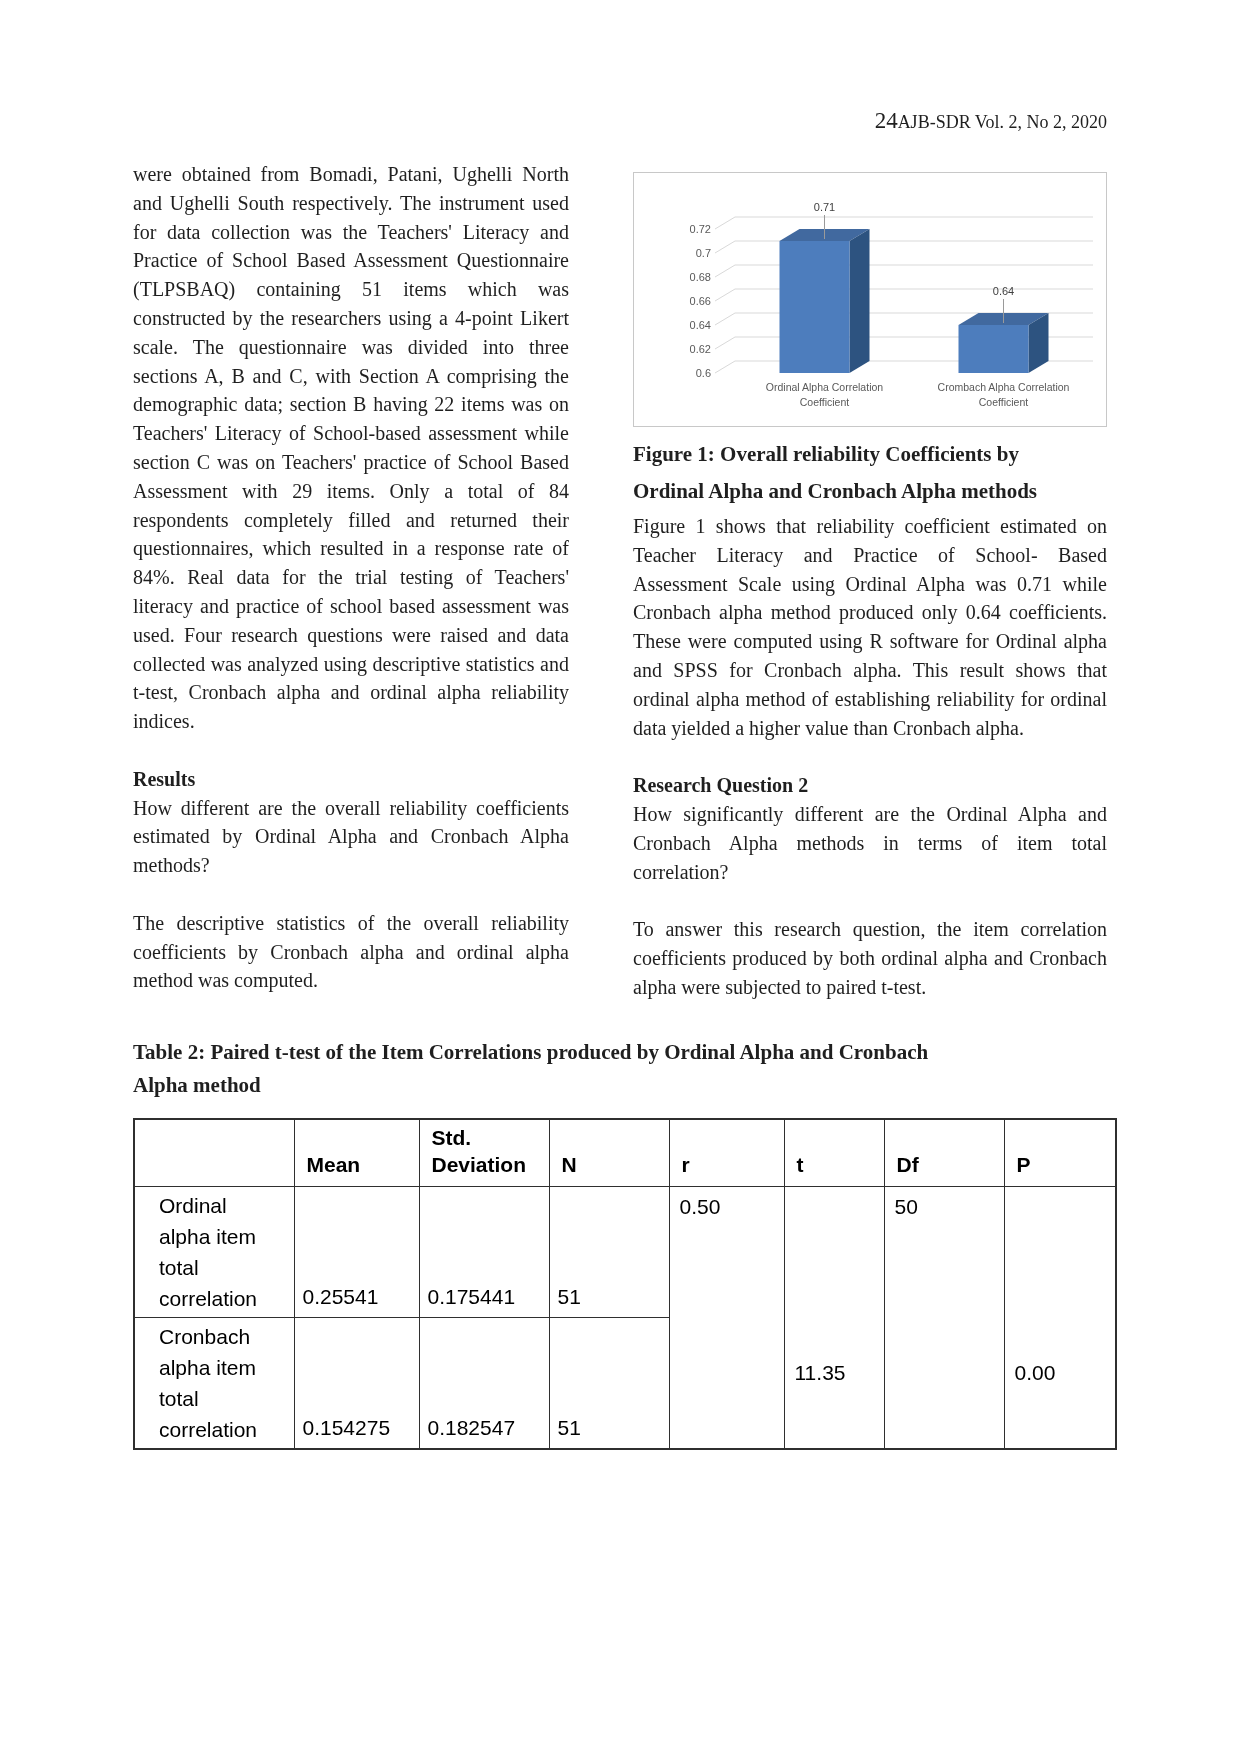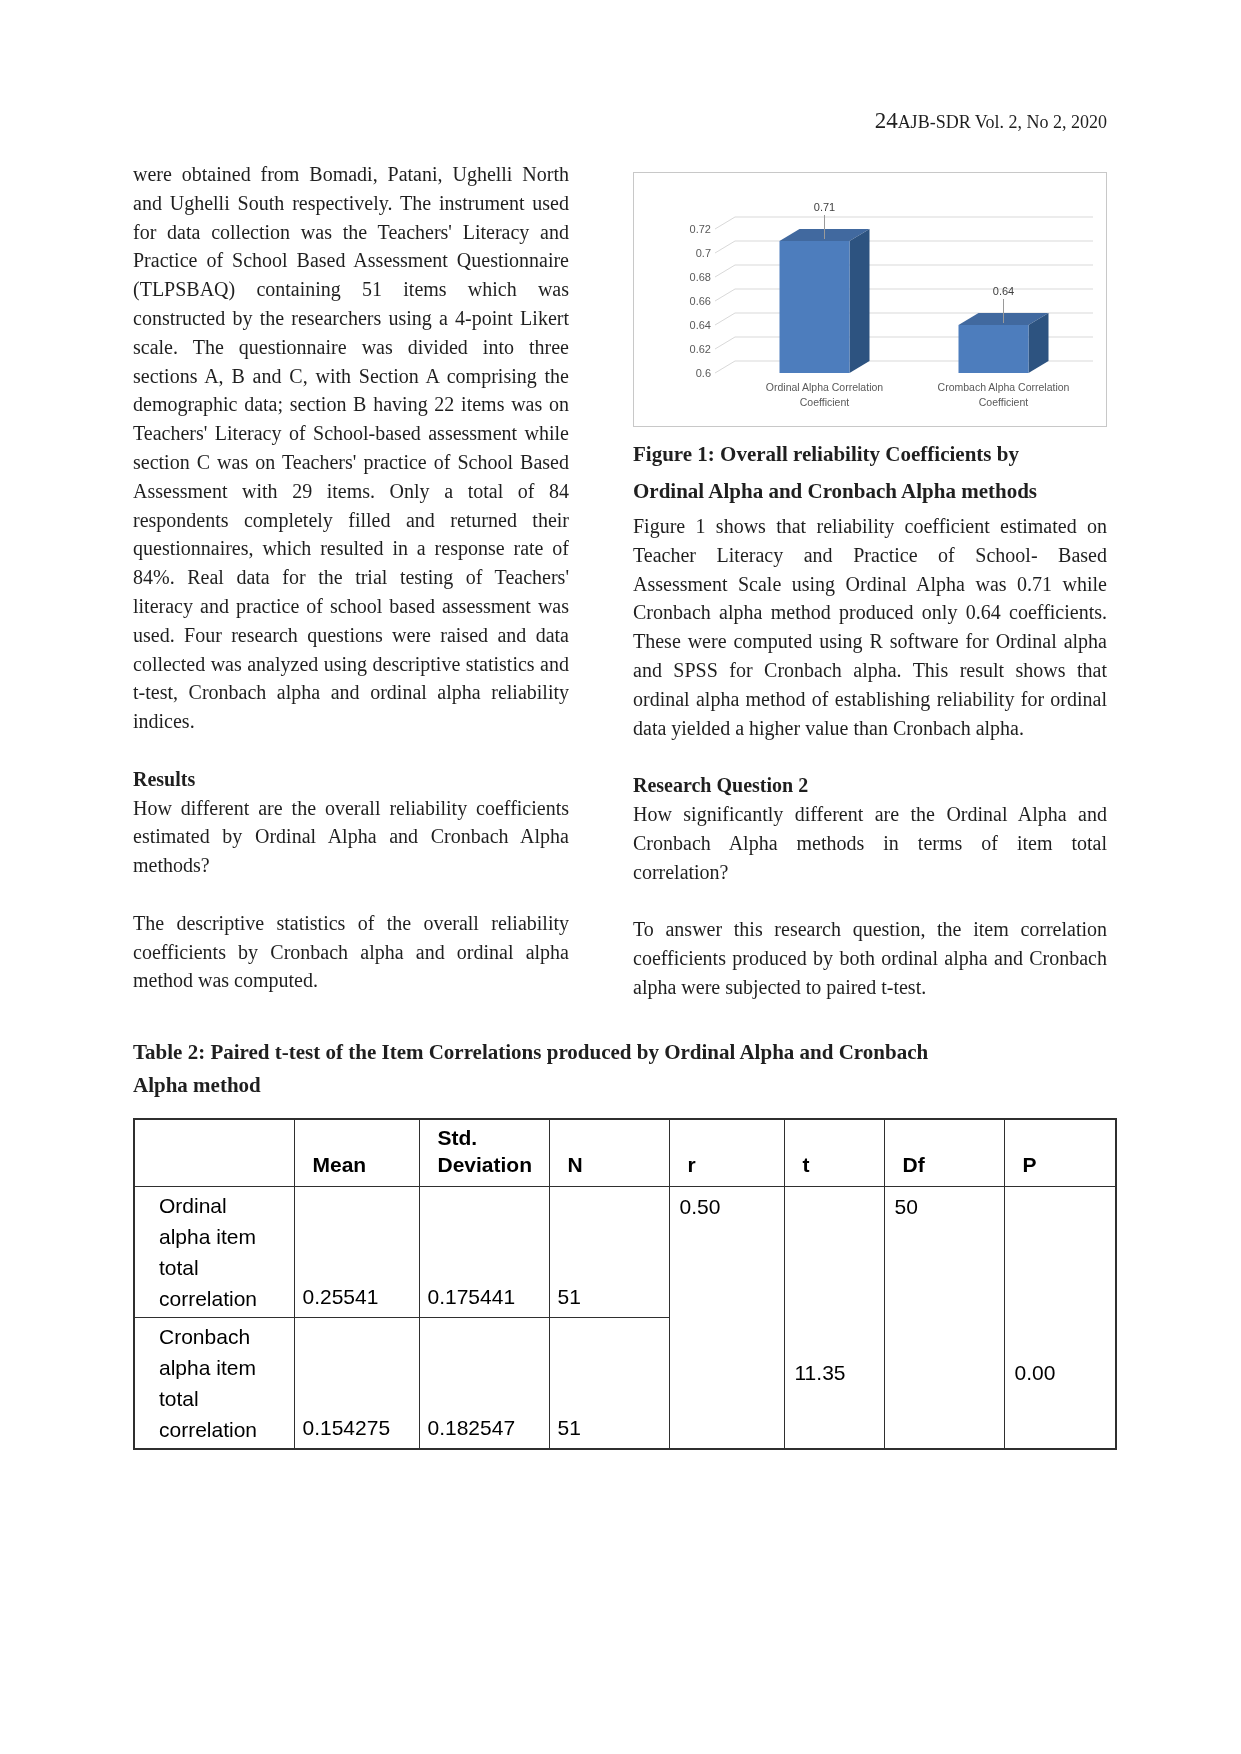--- a/index.html
+++ b/index.html
@@ -53,21 +53,21 @@
     width: 982px;
     table-layout: fixed;
     font-family: "Liberation Sans", sans-serif;
     font-size: 21px;
     color: #000;
     border: 2px solid #2f2f2f;
   }
   table.t2 th, table.t2 td { border: 1px solid #2f2f2f; }
   table.t2 thead th {
     height: 64px; vertical-align: bottom; text-align: left;
-    font-weight: bold; padding: 4px 8px 8px 18px; line-height: 27px;
+    font-weight: bold; padding: 4px 8px 8px 12px; line-height: 27px;
   }
   table.t2 tbody tr { height: 126px; }
   td.lbl { vertical-align: top; padding: 3px 24px; }
   td.lbl .lblspan { display: inline-block; max-width: 118px; line-height: 31px; }
   td.num { vertical-align: bottom; padding: 2px 8px 8px 8px; }
   td.merged { position: relative; padding: 0; }
   td.merged .mv { position: absolute; left: 10px; white-space: nowrap; }
   td.merged .mv.top { top: 8px; }
   td.merged .mv.low { top: 174px; }
 </style>

